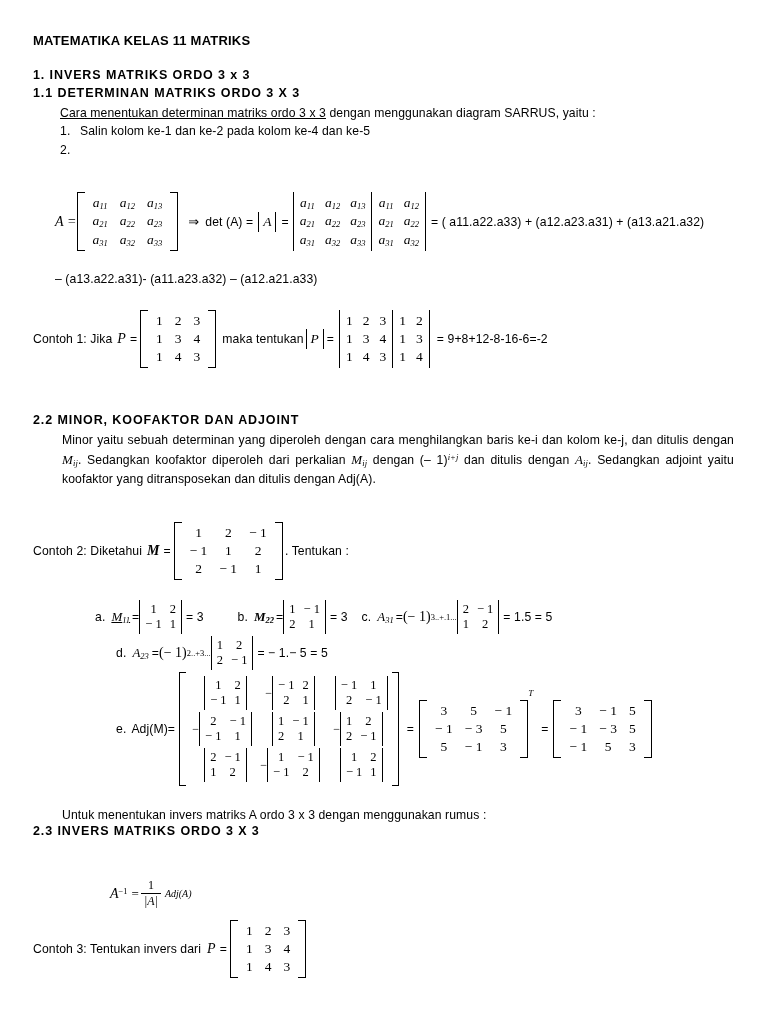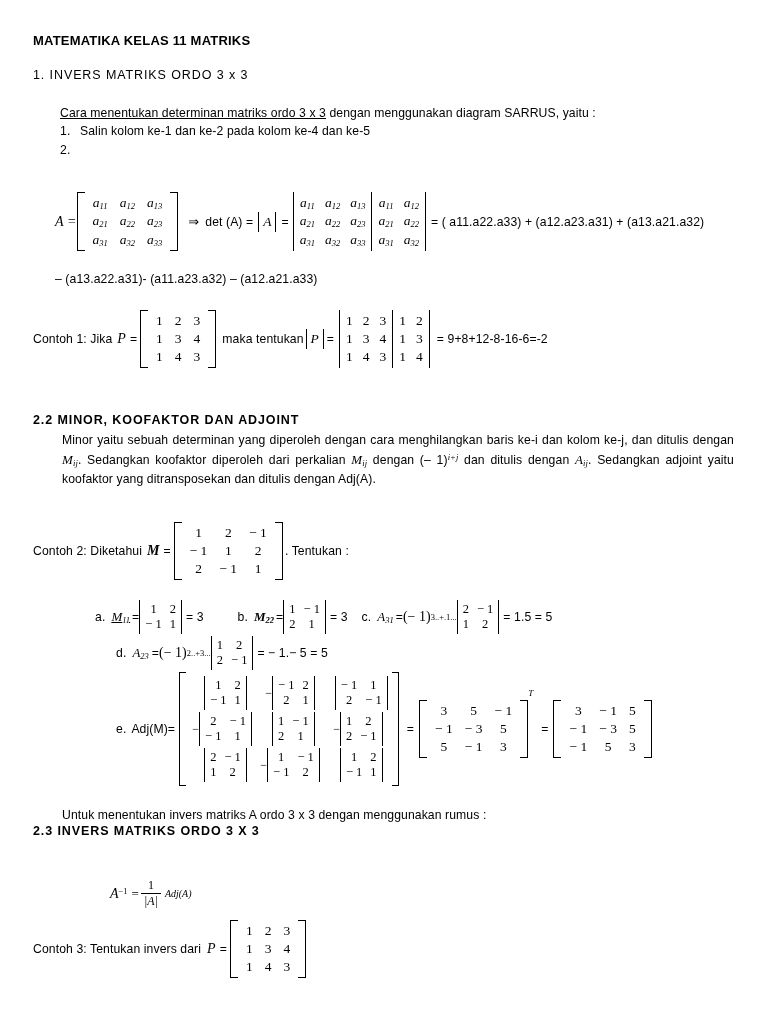--- a/index.html
+++ b/index.html
@@ -26,21 +26,21 @@
   .doc-title {
     position: absolute;
     left: 33px;
     top: 33px;
     font-size: 13px;
     font-weight: bold;
     letter-spacing: 0.2px;
   }
   .h1 {
     font-size: 12.5px;
-    font-weight: normal;
+    font-weight: bold;
     letter-spacing: 0.9px;
     text-align: center;
   }
   .h2 {
     font-size: 12.5px;
     font-weight: bold;
     letter-spacing: 0.9px;
   }
   .body-text {
     font-size: 12.2px;
@@ -165,20 +165,21 @@
   }
 </style>
 </head>
 <body>
 
 <div class="page">
 
   <div class="doc-title">MATEMATIKA KELAS 11 MATRIKS</div>
 
   <div class="abs h1" style="left:33px; top:68px;">1.  INVERS  MATRIKS  ORDO 3 x 3</div>
+  <div class="abs h2" style="left:33px; top:86px;">1.1 DETERMINAN  MATRIKS  ORDO 3 X 3</div>
 
   <div class="abs body-text" style="left:60px; top:104px; width:700px;">
     <span class="underline">Cara menentukan determinan matriks ordo 3 x 3</span><span> dengan menggunakan diagram SARRUS, yaitu :</span>
   </div>
 
   <div class="abs body-text" style="left:60px; top:122px;">1.</div>
   <div class="abs body-text" style="left:80px; top:122px; width:660px;">Salin kolom ke-1 dan ke-2 pada kolom ke-4 dan ke-5</div>
 
   <div class="abs body-text" style="left:60px; top:141px;">2.</div>
 

